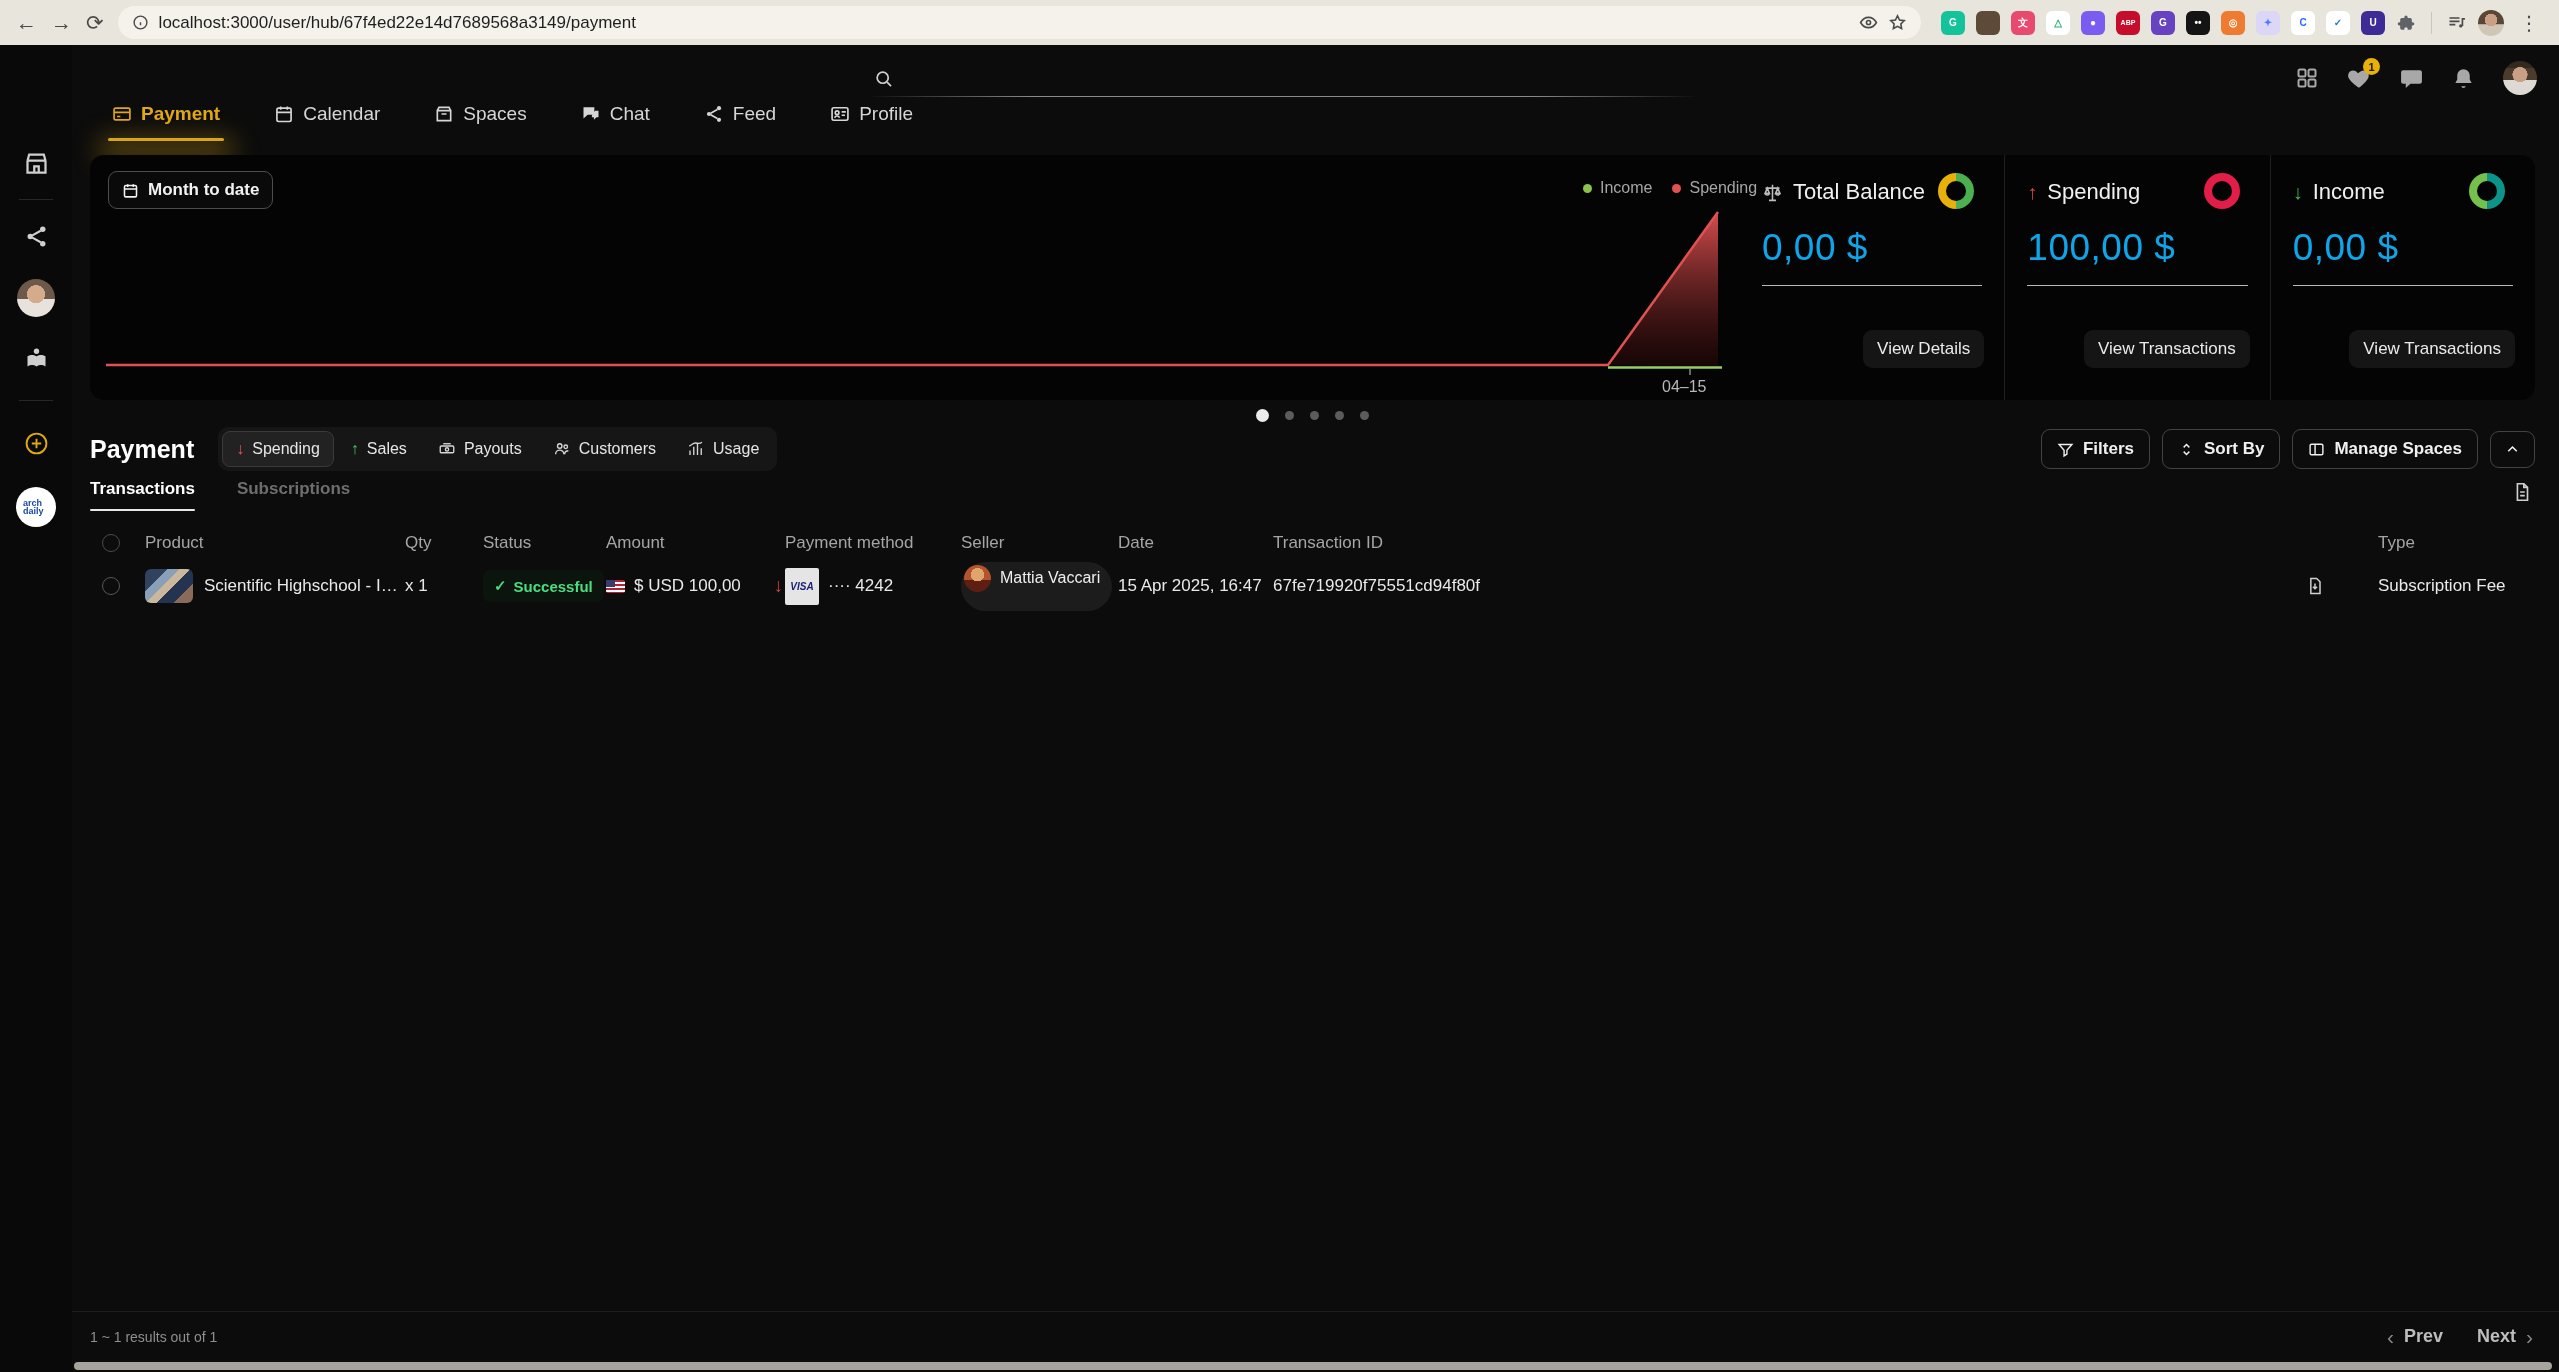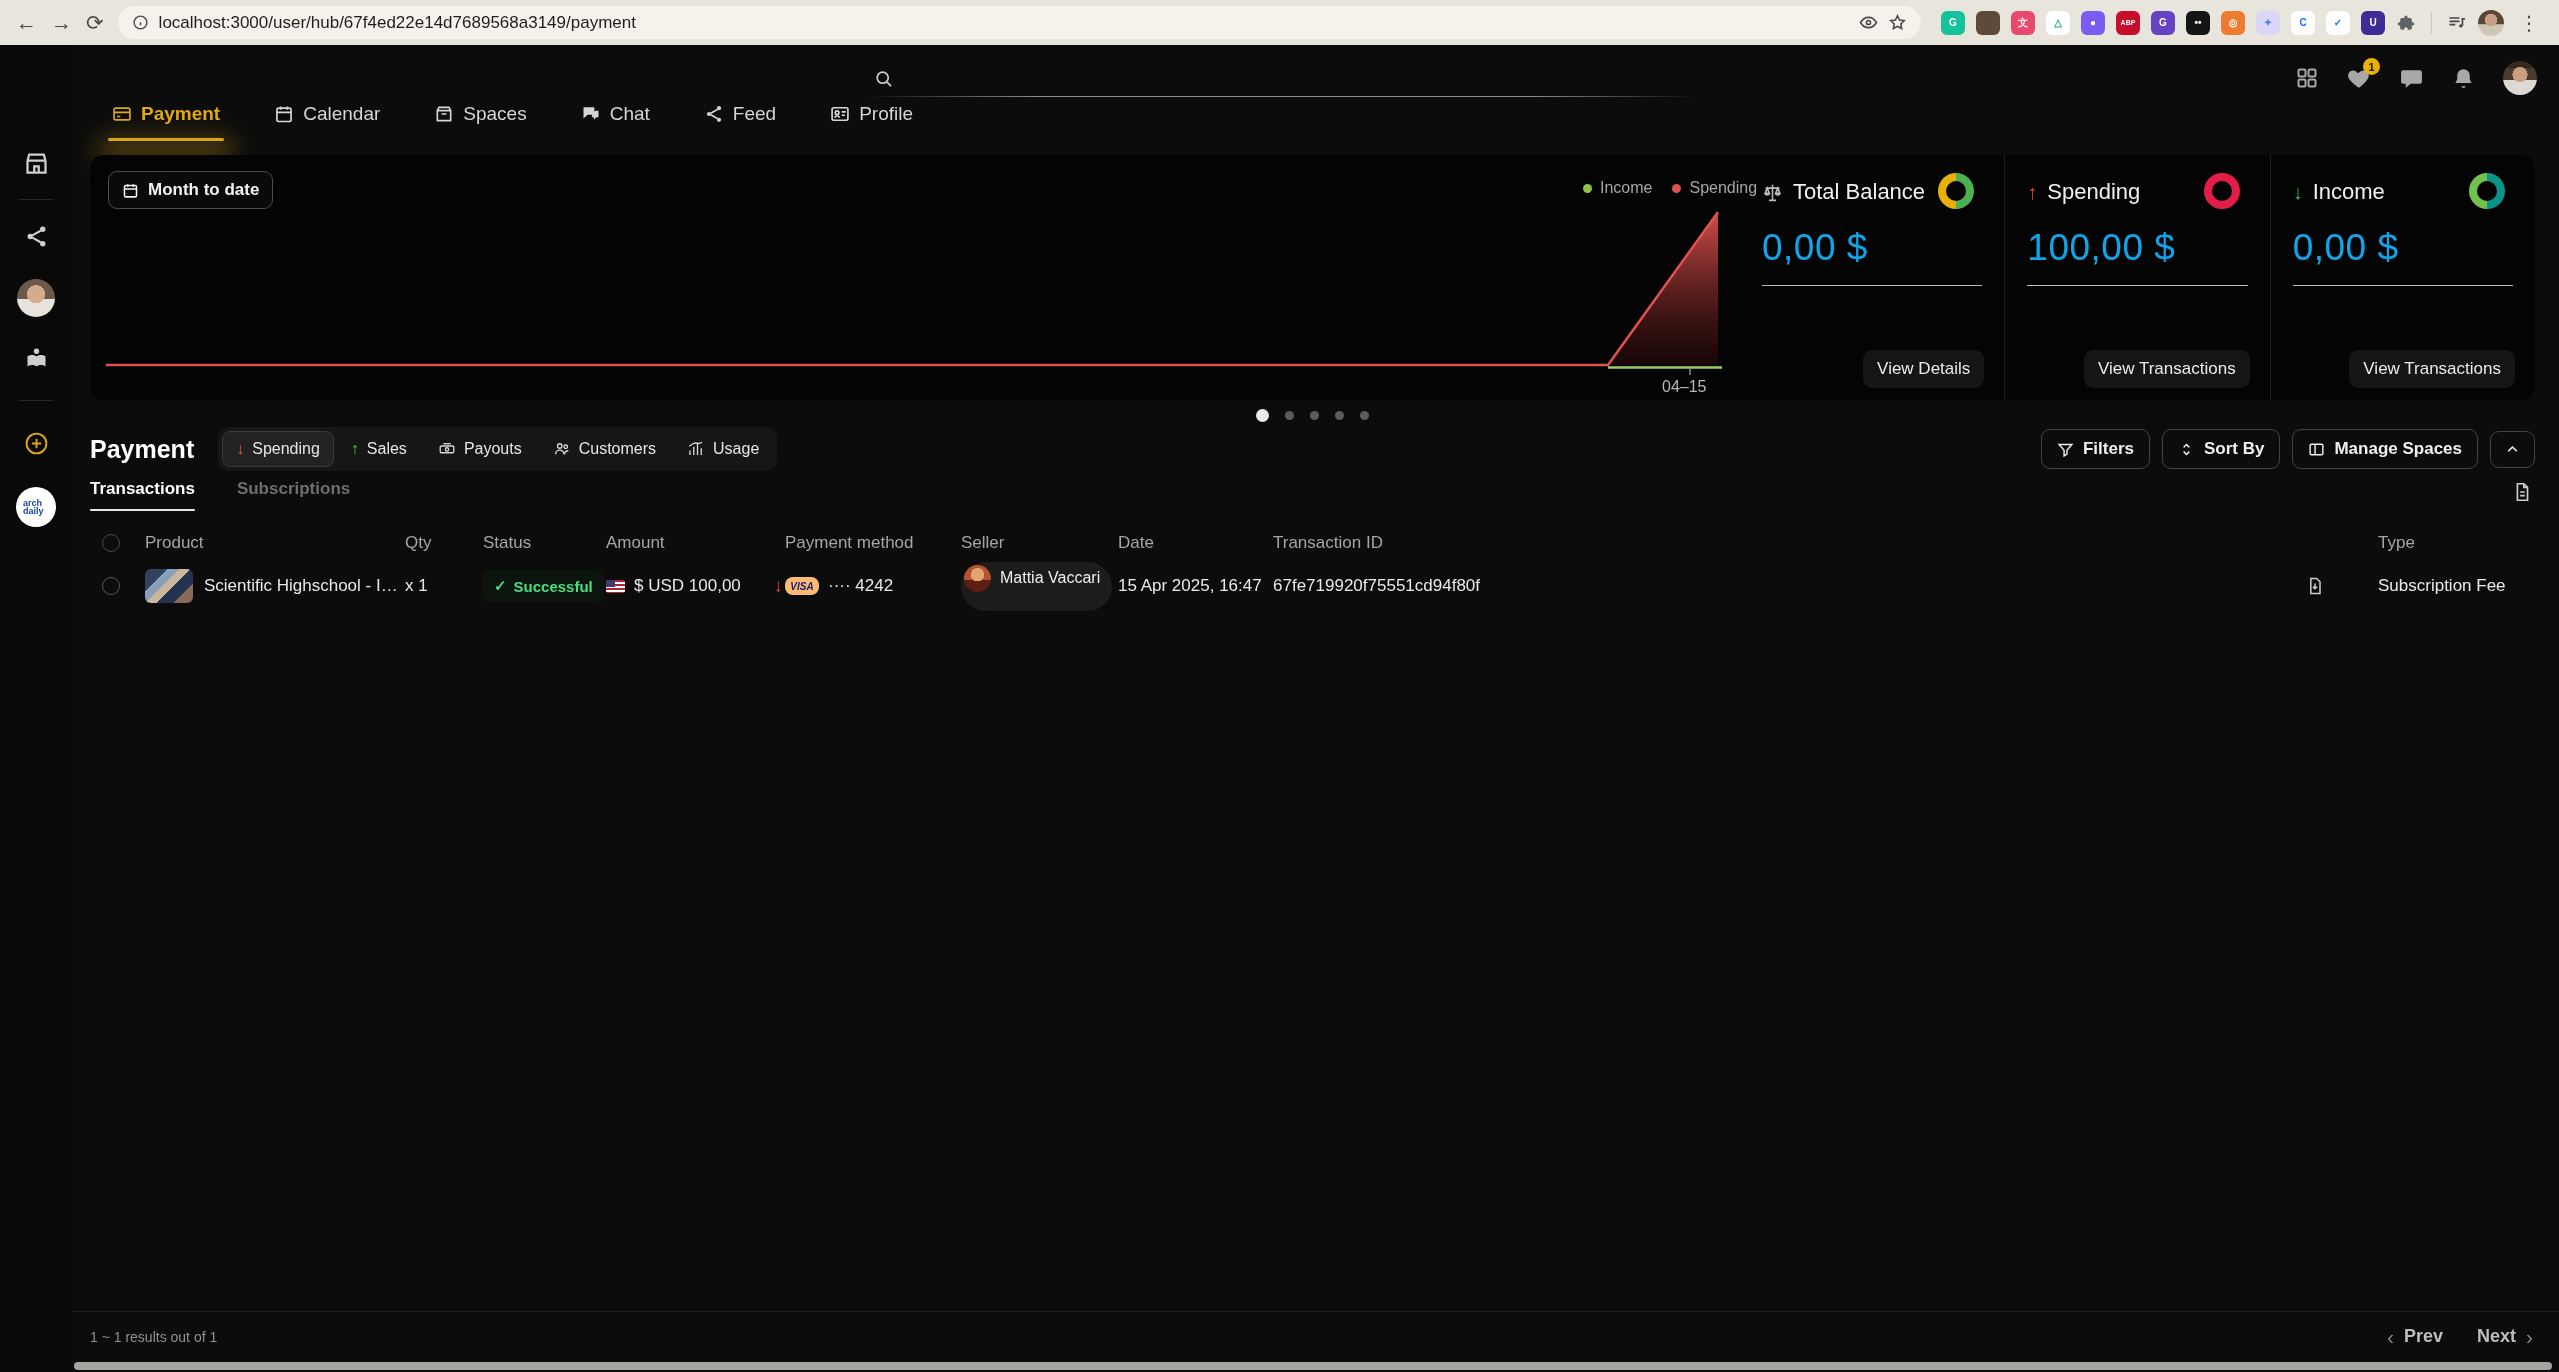--- a/index.html
+++ b/index.html
@@ -73,21 +73,21 @@
   .card-head{display:flex;align-items:center;gap:10px}
   .card-title{font-size:22px;color:#f0f0f0}
   .trend{font-size:20px;font-weight:700}
   .ring{position:absolute;top:18px;right:30px;width:36px;height:36px;border-radius:50%}
   .ring::after{content:"";position:absolute;inset:8px;border-radius:50%;background:#040404}
   .ring0{background:conic-gradient(#4caf50 0 50%,#e7b10a 50% 100%)}
   .ring1{background:#e11d48}
   .ring2{background:conic-gradient(#0d9488 0 50%,#74c04c 50% 100%)}
   .card-value{margin-top:22px;font-size:37px;color:#0ea5e9;letter-spacing:.5px}
   .card-rule{margin-top:16px;height:1px;background:#d9d9d9;opacity:.85}
-  .card-link{position:absolute;right:20px;bottom:12px;background:#151515;border-radius:9px;padding:9px 14px;
+  .card-link{position:absolute;right:20px;bottom:32px;background:#151515;border-radius:9px;padding:9px 14px;
     font-size:17px;color:#eaeaea;cursor:pointer}
 
   
   .dots{position:absolute;left:90px;top:364px;width:2445px;display:flex;justify-content:center;align-items:center;gap:16px}
   .dot{width:9px;height:9px;border-radius:50%;background:#5c5c5c;cursor:pointer}
   .dot.active{width:13px;height:13px;background:#ececec}
 
   
   .ptoolbar{position:absolute;left:90px;top:382px;width:2445px;display:flex;align-items:center}
   .ptitle{font-size:25px;font-weight:700;color:#fff}
@@ -118,21 +118,21 @@
   .thumb{width:48px;height:34px;border-radius:6px;flex:0 0 auto;background:
     linear-gradient(135deg,#31425f 0 28%,#8aa0b8 28% 42%,#cbb89c 42% 55%,#243450 55% 76%,#8a6a58 76%)}
   .pname{white-space:nowrap;overflow:hidden;text-overflow:ellipsis;max-width:195px}
   .status-badge{display:inline-flex;align-items:center;gap:7px;background:#0b150d;border-radius:7px;padding:7px 11px;
     color:#4ade80;font-size:15px;font-weight:700}
   .amount{display:flex;align-items:center;gap:9px}
   .flag{width:19px;height:13px;border-radius:2px;flex:0 0 auto;background:
     linear-gradient(180deg,#b22234 0 15%,#fff 15% 30%,#b22234 30% 45%,#fff 45% 60%,#b22234 60% 75%,#fff 75% 90%,#b22234 90%);position:relative}
   .flag::after{content:"";position:absolute;left:0;top:0;width:9px;height:7px;background:#3c3b6e}
   .amt-dn{color:#cf4444;font-weight:700;font-size:19px;margin-left:24px}
-  .visa{width:34px;height:18px;background:#fdba74;border-radius:8px;color:#1a1f71;font-size:10px;font-weight:700;font-style:italic;
+  .visa{width:34px;height:37px;background:#e5e5e5;border-radius:2px;color:#1a1f71;font-size:10px;font-weight:700;font-style:italic;
     display:inline-flex;align-items:center;justify-content:center;margin-right:9px}
   .pm{display:flex;align-items:center}
   .seller-pill{display:inline-flex;align-items:center;gap:9px;background:#1c1c1c;border-radius:999px;padding:3px 12px 19px 3px}
   .seller-av{width:27px;height:27px;border-radius:50%;background:
     radial-gradient(circle at 50% 36%,#e0a46f 0 30%,transparent 31%),
     linear-gradient(180deg,#b5542c 0 55%,#5e1f12 56%)}
   .seller-name{font-size:16px;color:#eee}
 
   
   .pfooter{position:absolute;left:72px;top:1266px;width:2487px;height:50px;border-top:1px solid #1e1e1e;

